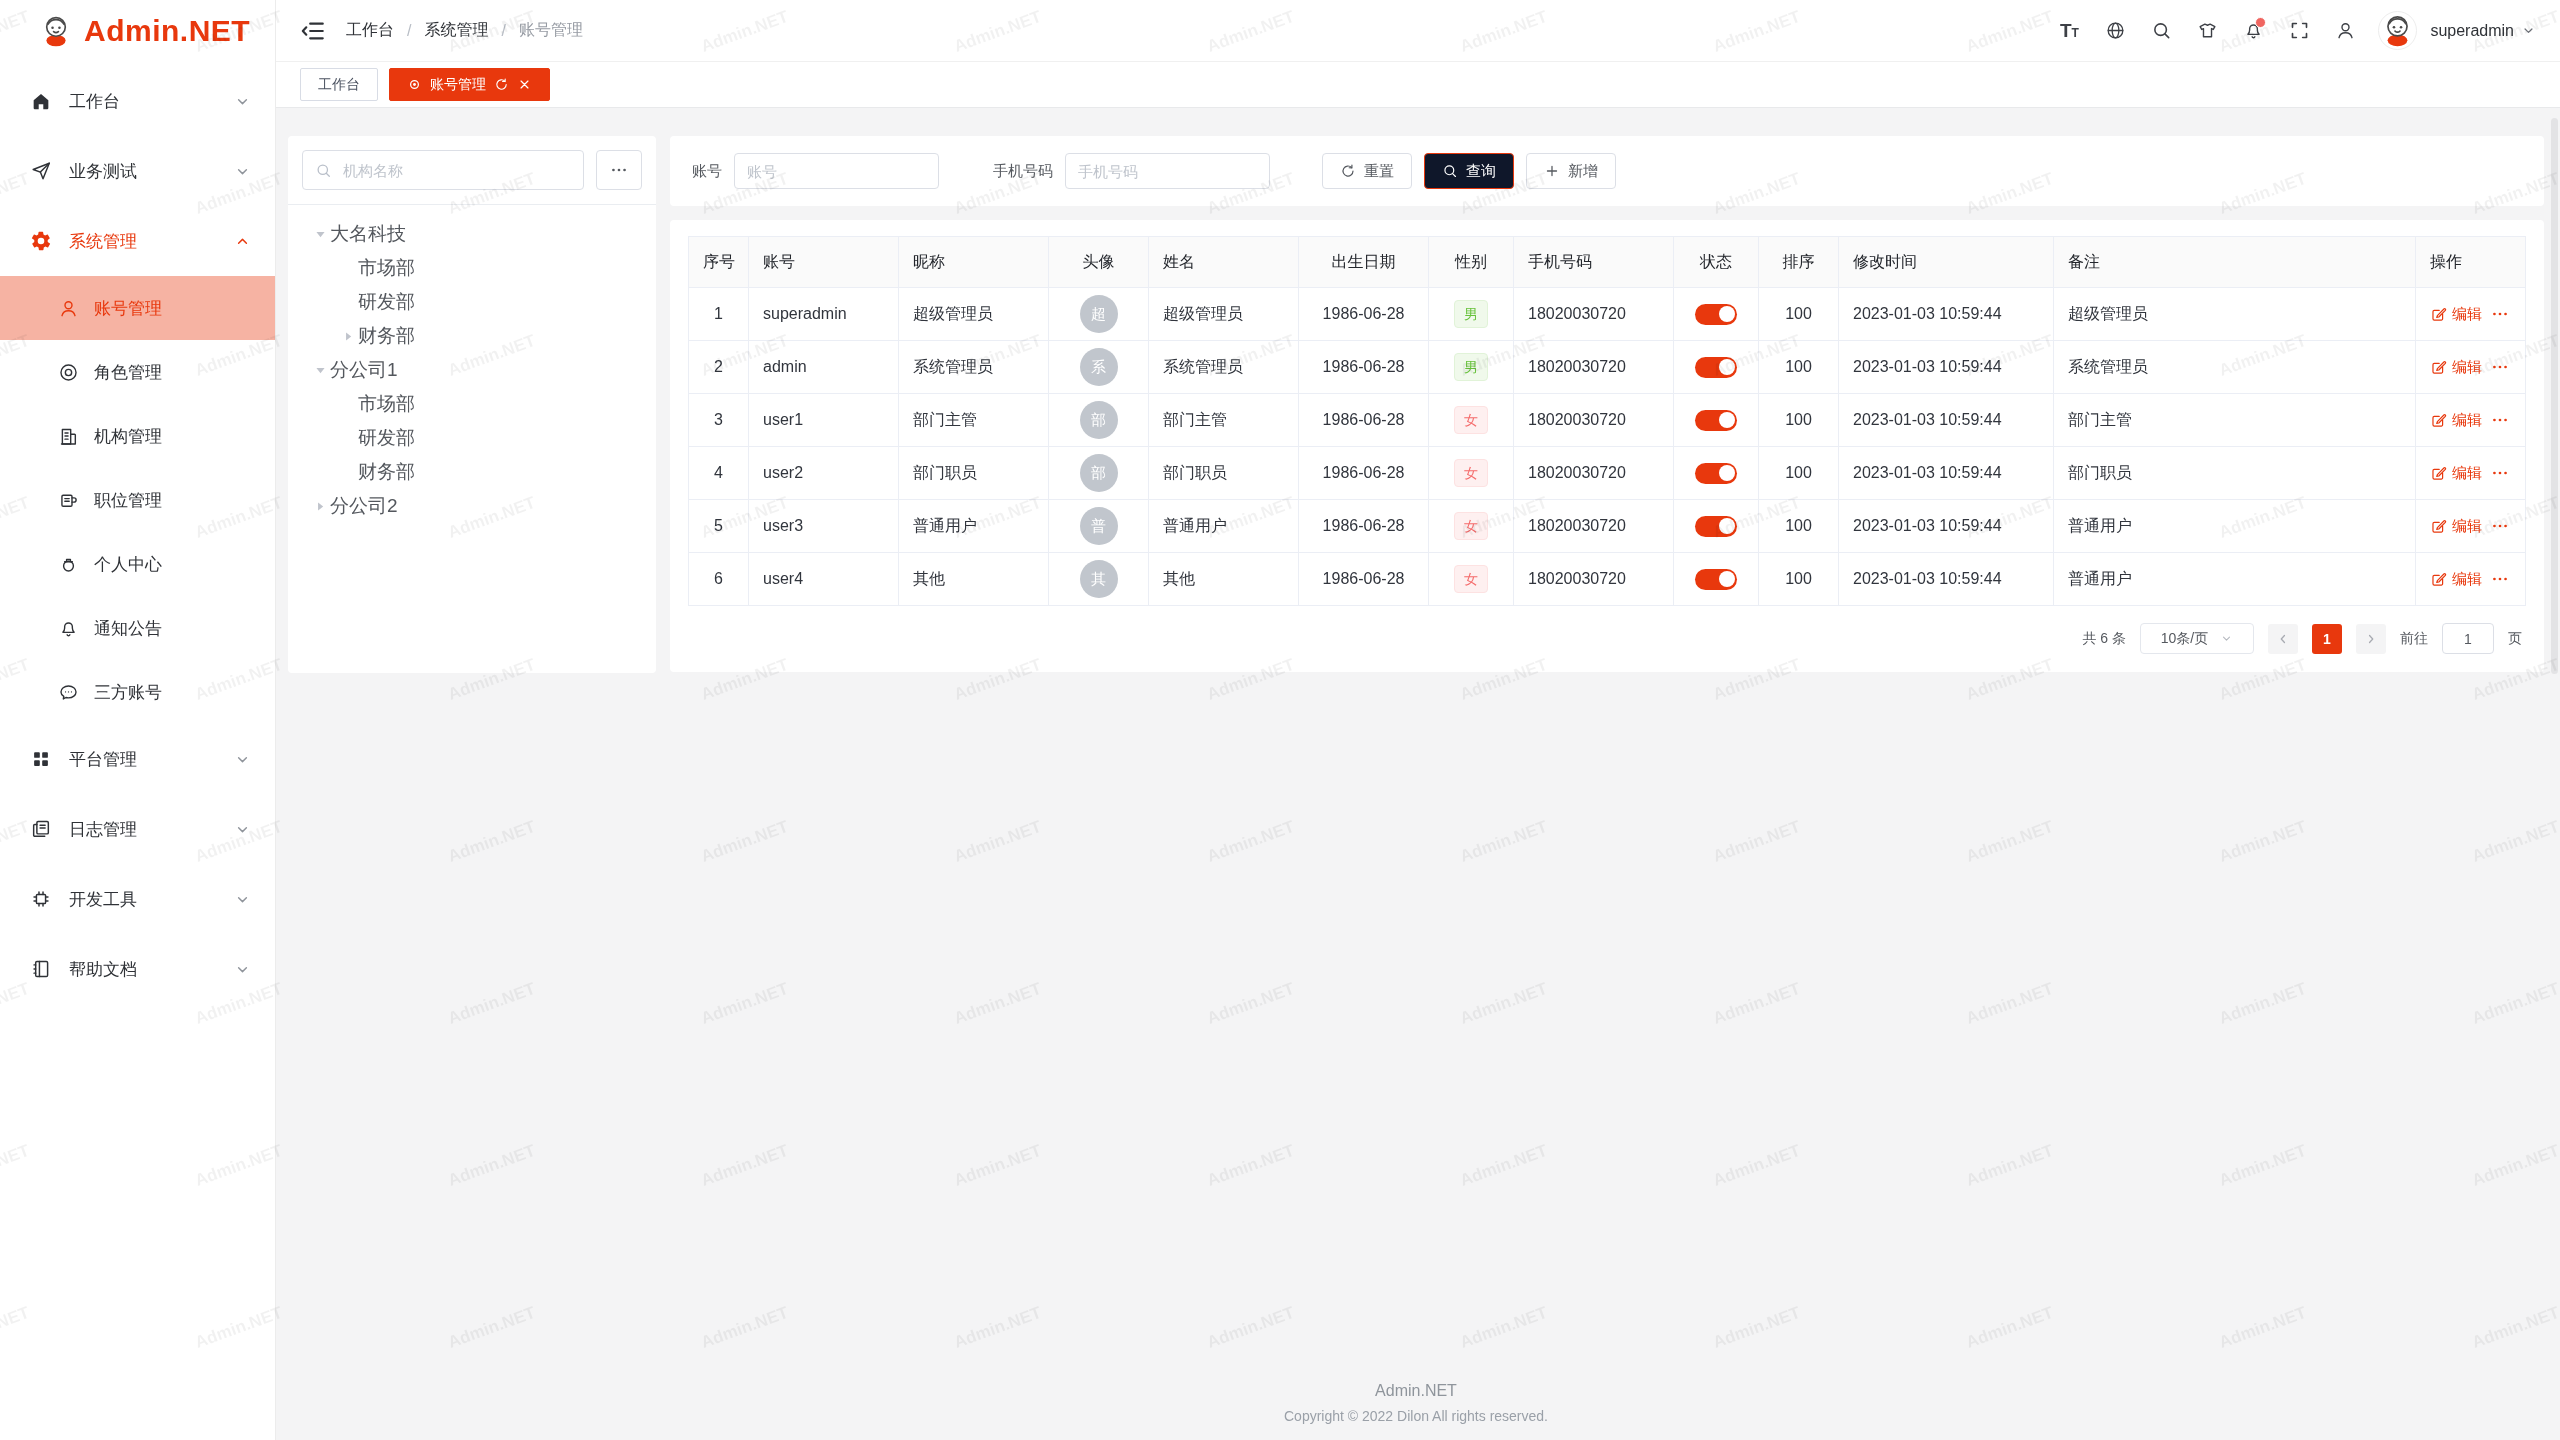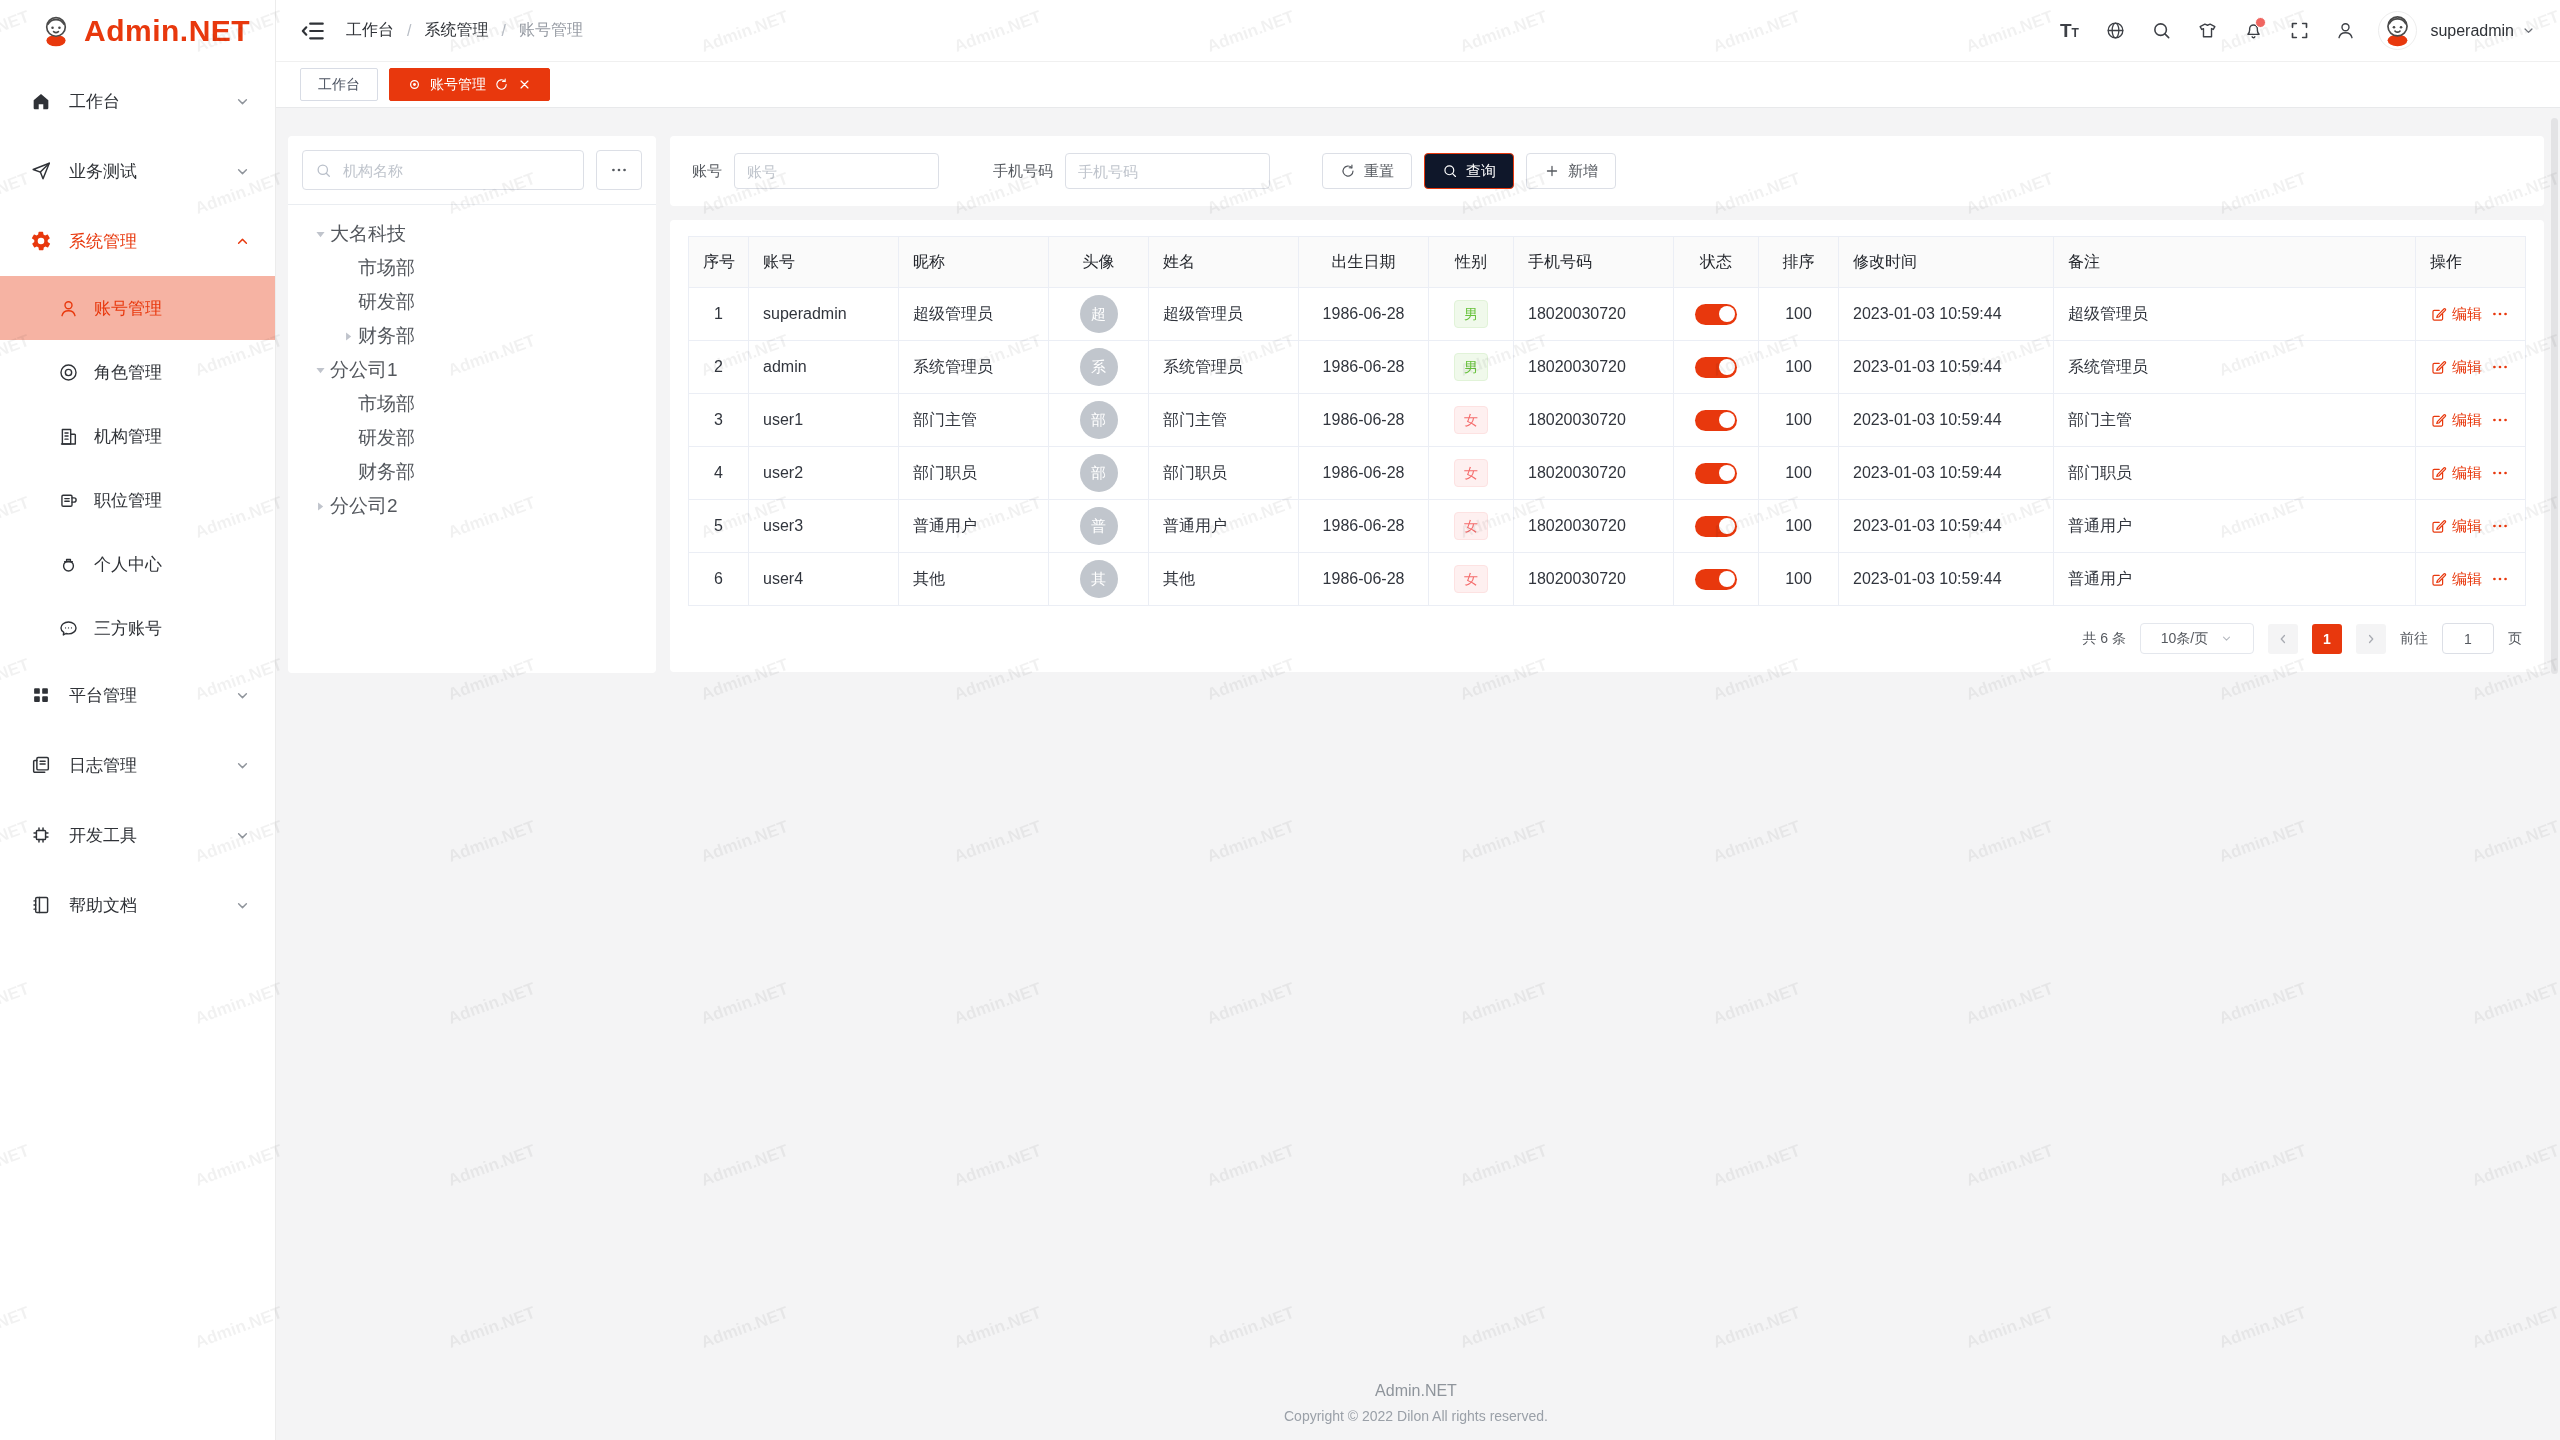--- a/index.html
+++ b/index.html
@@ -218,20 +218,29 @@
         <span>职位管理</span>
       </div>
       <div class="sub-item">
         <span class="mi-icon">
           <svg viewBox="0 0 24 24" width="100%" height="100%" fill="none" stroke="currentColor" stroke-width="1.6" stroke-linecap="round" stroke-linejoin="round">
             <circle cx="12" cy="13.8" r="5.6"></circle>
             <path d="M7.6 8.8h8.8M9.8 8.6V6.2h4.4v2.4"></path>
           </svg>
         </span>
         <span>个人中心</span>
+      </div>
+      <div class="sub-item">
+        <span class="mi-icon">
+          <svg viewBox="0 0 24 24" width="100%" height="100%" fill="none" stroke="currentColor" stroke-width="1.6" stroke-linecap="round" stroke-linejoin="round">
+            <path d="M18.4 16.4H5.6c1.3-1.4 2-2.6 2-4.9v-1.4a4.4 4.4 0 0 1 8.8 0v1.4c0 2.3.7 3.5 2 4.9z"></path>
+            <path d="M10.4 19.2a1.7 1.7 0 0 0 3.2 0"></path>
+          </svg>
+        </span>
+        <span>通知公告</span>
       </div>
       <div class="sub-item">
         <span class="mi-icon">
           <svg viewBox="0 0 24 24" width="100%" height="100%" fill="none" stroke="currentColor" stroke-width="1.6" stroke-linecap="round" stroke-linejoin="round">
             <path d="M12 4.6c4.8 0 8.6 3 8.6 6.7 0 3.8-3.8 6.8-8.6 6.8-1 0-2-.1-2.9-.4l-3 1.7.5-3C4.7 15.2 3.4 13.4 3.4 11.3c0-3.7 3.8-6.7 8.6-6.7z"></path>
             <circle cx="8.6" cy="11.4" r=".7" fill="currentColor" stroke="none"></circle>
             <circle cx="12" cy="11.4" r=".7" fill="currentColor" stroke="none"></circle>
             <circle cx="15.4" cy="11.4" r=".7" fill="currentColor" stroke="none"></circle>
           </svg>
         </span>

